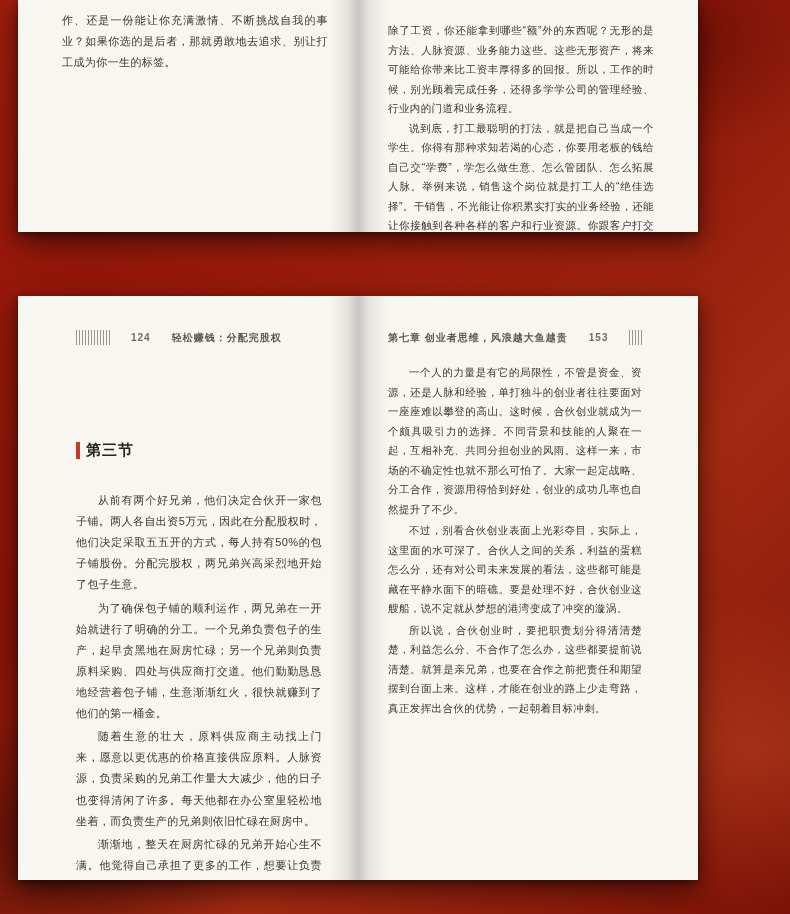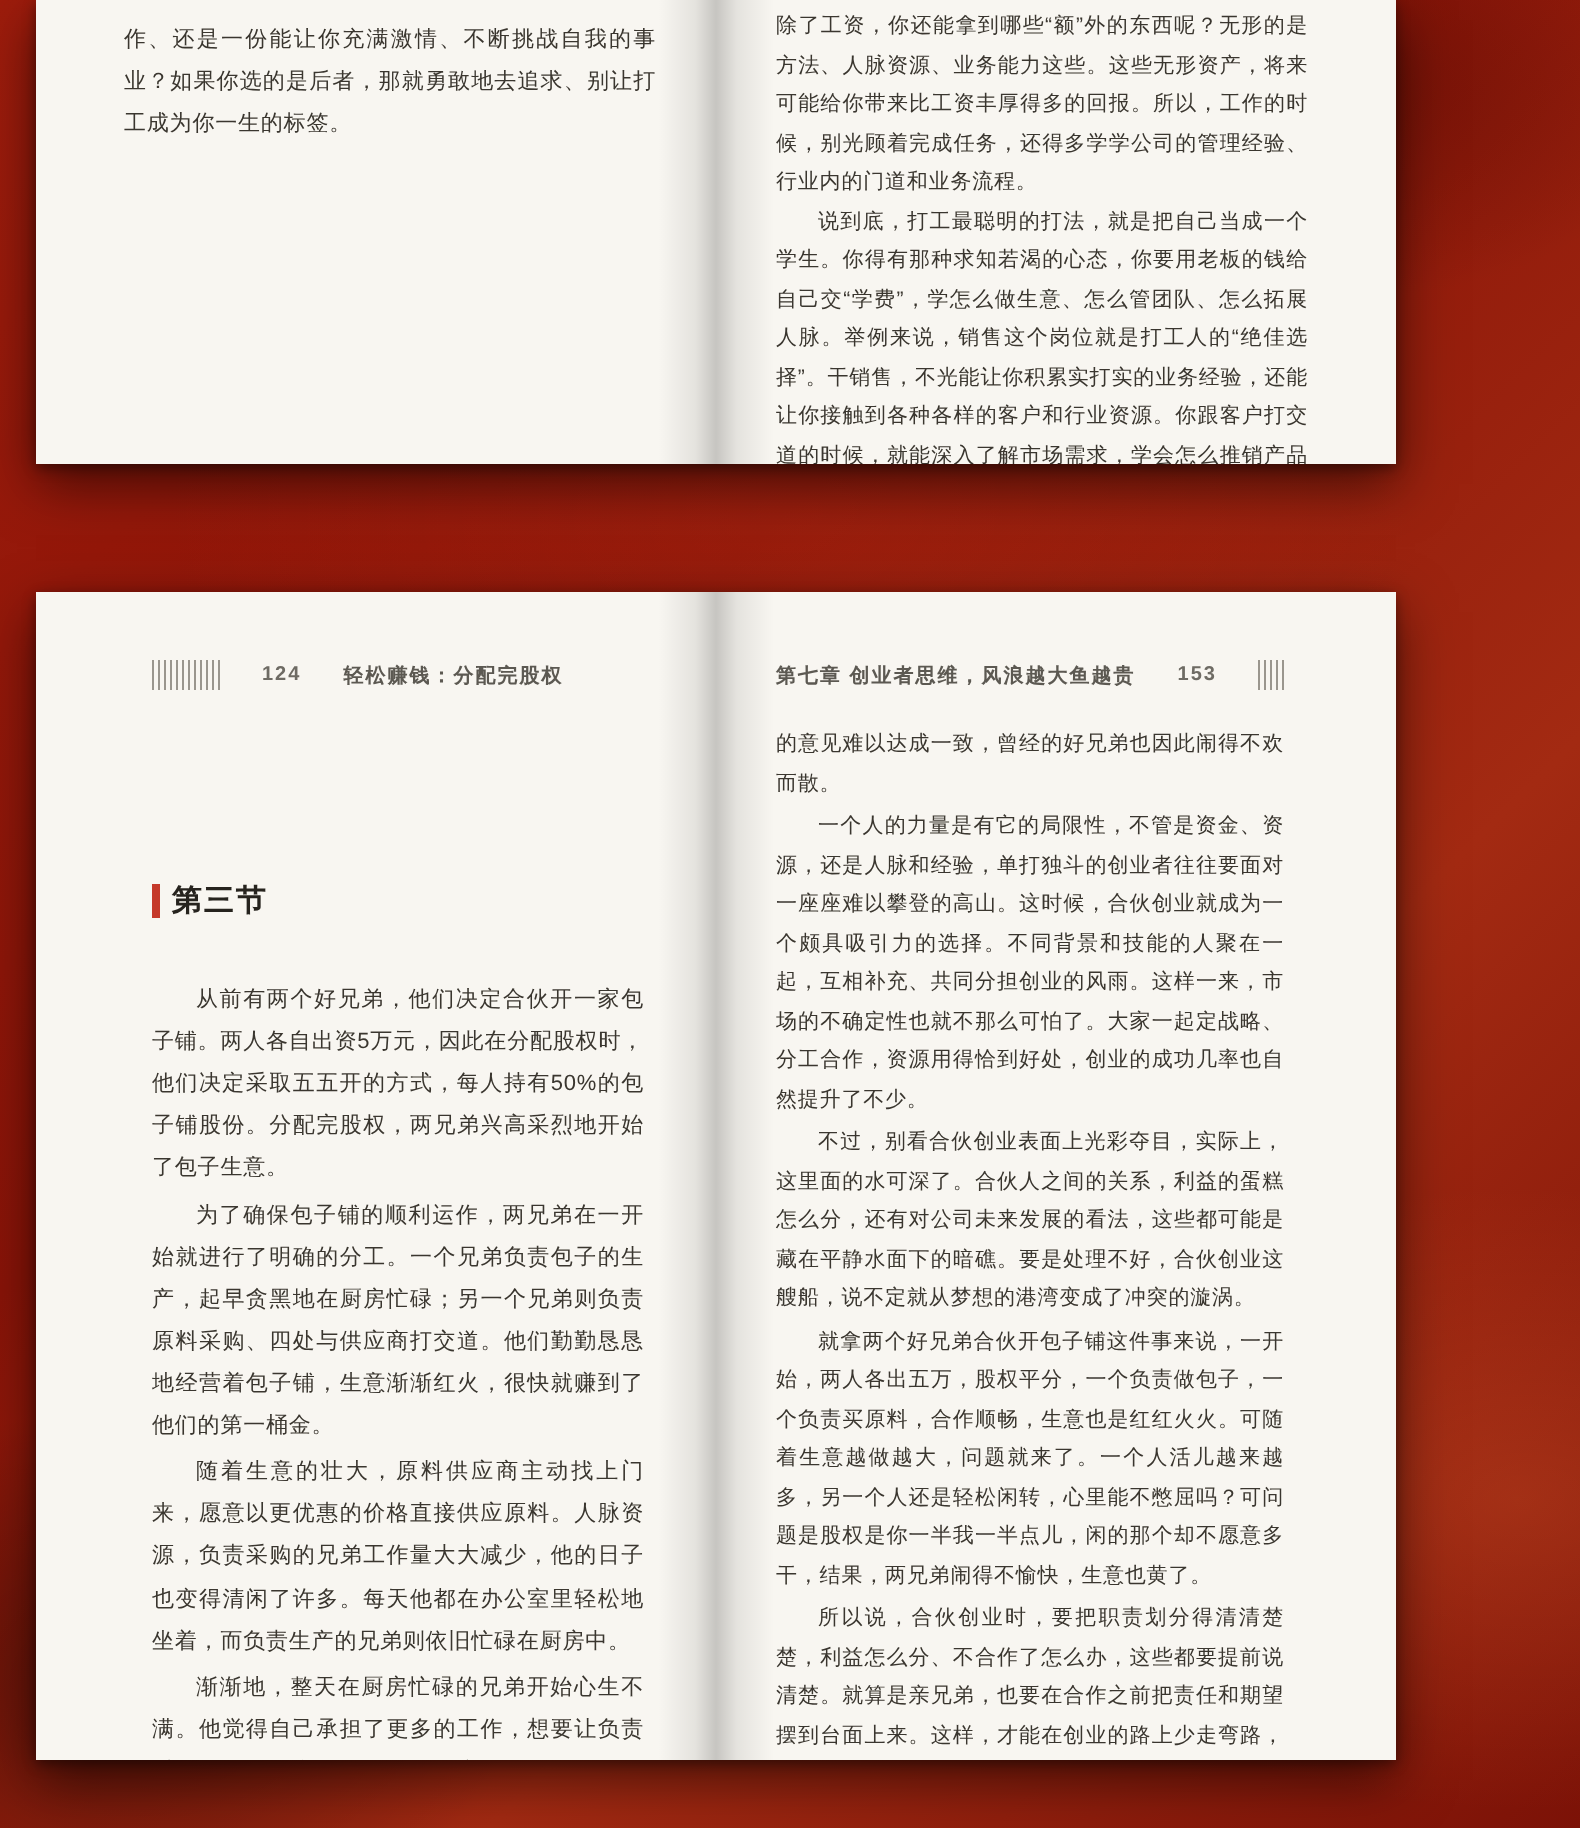--- a/index.html
+++ b/index.html
@@ -24,21 +24,21 @@
   .page { position:relative; width:50%; color:#35322d; overflow:hidden; }
 
   .gutter {
     position:absolute; left:50%; top:0; bottom:0; width:58px; transform:translateX(-50%);
     background:linear-gradient(90deg, rgba(0,0,0,0) 0%, rgba(0,0,0,.08) 32%, rgba(0,0,0,.2) 50%, rgba(0,0,0,.08) 68%, rgba(0,0,0,0) 100%);
     pointer-events:none;
   }
 
   
   .pt-left  { padding:10px 30px 0 44px; }
-  .pt-right { padding:4px 44px 0 30px; }
+  .pt-right { padding:21px 44px 0 30px; }
 
   
   .pb-left  { padding:34px 36px 0 58px; }
   .pb-right { padding:34px 56px 0 30px; }
 
   .body {
     font-size:11px; line-height:1.92; text-align:justify;
     text-indent:2em; letter-spacing:.4px; color:#3a362f;
   }
   .continuation { text-indent:0; }
@@ -104,24 +104,22 @@
     </div>
 
     <div class="page pb-right">
       <div class="header-row right">
         <span class="running-title">第七章  创业者思维，风浪越大鱼越贵</span>
         <span class="page-num">153</span>
         <span class="barcode tall"></span>
       </div>
 
       <div class="flow">
-        <p class="body continuation">的意见难以达成一致，曾经的好兄弟也因此闹得不欢而散。</p>
         <p class="body">一个人的力量是有它的局限性，不管是资金、资源，还是人脉和经验，单打独斗的创业者往往要面对一座座难以攀登的高山。这时候，合伙创业就成为一个颇具吸引力的选择。不同背景和技能的人聚在一起，互相补充、共同分担创业的风雨。这样一来，市场的不确定性也就不那么可怕了。大家一起定战略、分工合作，资源用得恰到好处，创业的成功几率也自然提升了不少。</p>
         <p class="body">不过，别看合伙创业表面上光彩夺目，实际上，这里面的水可深了。合伙人之间的关系，利益的蛋糕怎么分，还有对公司未来发展的看法，这些都可能是藏在平静水面下的暗礁。要是处理不好，合伙创业这艘船，说不定就从梦想的港湾变成了冲突的漩涡。</p>
-        <p class="body">就拿两个好兄弟合伙开包子铺这件事来说，一开始，两人各出五万，股权平分，一个负责做包子，一个负责买原料，合作顺畅，生意也是红红火火。可随着生意越做越大，问题就来了。一个人活儿越来越多，另一个人还是轻松闲转，心里能不憋屈吗？可问题是股权是你一半我一半点儿，闲的那个却不愿意多干，结果，两兄弟闹得不愉快，生意也黄了。</p>
         <p class="body">所以说，合伙创业时，要把职责划分得清清楚楚，利益怎么分、不合作了怎么办，这些都要提前说清楚。就算是亲兄弟，也要在合作之前把责任和期望摆到台面上来。这样，才能在创业的路上少走弯路，真正发挥出合伙的优势，一起朝着目标冲刺。</p>
       </div>
 
     </div>
 
     <div class="gutter"></div>
   </div>
 
 </div>
 

